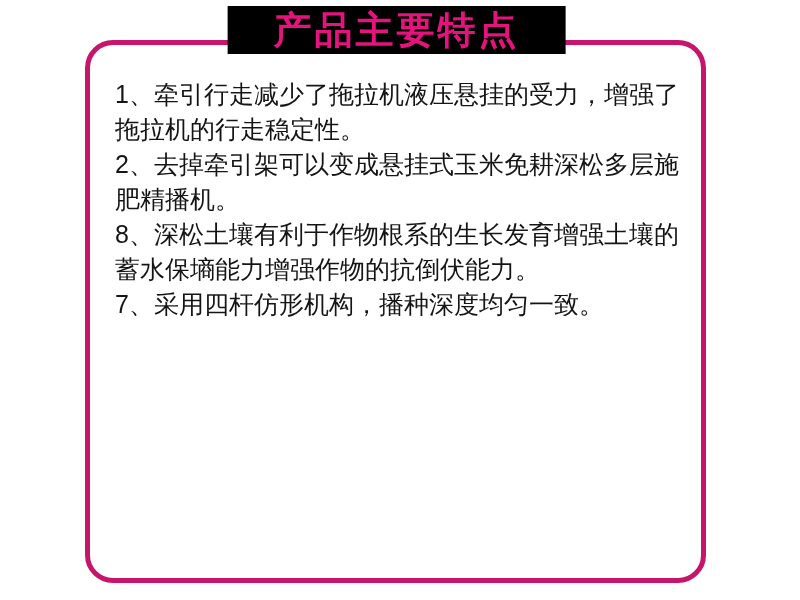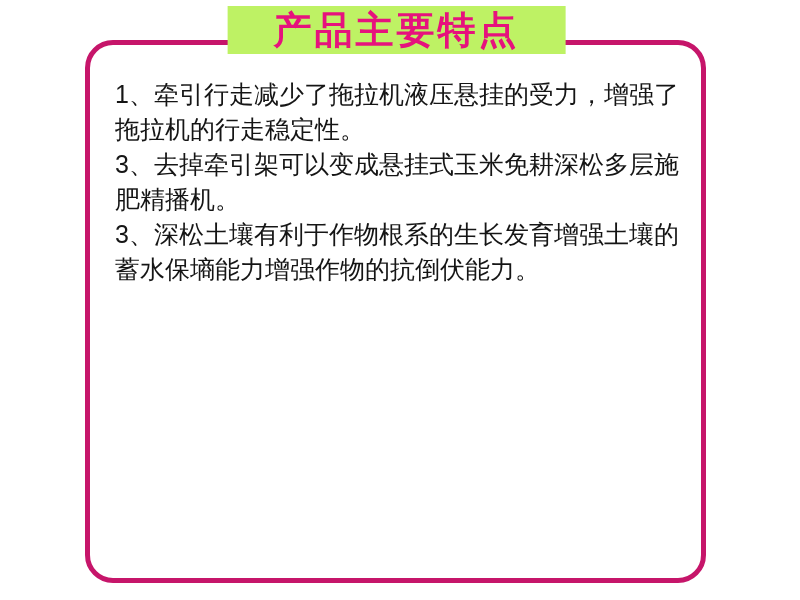--- a/index.html
+++ b/index.html
@@ -20,21 +20,21 @@
     height: 543px;
     border: 5px solid #c6156a;
     border-radius: 28px;
     background: #ffffff;
   }
   .panel-title {
     position: absolute;
     left: 50%;
     top: 6px;
     transform: translateX(-51%);
-    background: #bef264;
+    background: #000000;
     padding: 0 46px;
     font-family: "Liberation Serif", "DejaVu Serif", serif;
     font-size: 38px;
     font-weight: bold;
     letter-spacing: 3px;
     line-height: 48px;
     color: #e6127d;
     white-space: nowrap;
     z-index: 2;
   }
@@ -57,15 +57,16 @@
 </style>
 </head>
 <body>
 
 <div class="panel-title">产品主要特点</div>
 
 <div class="feature-panel"></div>
 
 <div class="feature-list">
   <p class="feature-item">1、牵引行走减少了拖拉机液压悬挂的受力，增强了拖拉机的行走稳定性。</p>
-  <p class="feature-item">3、去掉牵引架可以变成悬挂式玉米免耕深松多层施肥精播机。</p>
-  <p class="feature-item">3、深松土壤有利于作物根系的生长发育增强土壤的蓄水保墒能力增强作物的抗倒伏能力。</p>
+  <p class="feature-item">2、去掉牵引架可以变成悬挂式玉米免耕深松多层施肥精播机。</p>
+  <p class="feature-item">8、深松土壤有利于作物根系的生长发育增强土壤的蓄水保墒能力增强作物的抗倒伏能力。</p>
+  <p class="feature-item">7、采用四杆仿形机构，播种深度均匀一致。</p>
 </div>
 
 </body></html>

